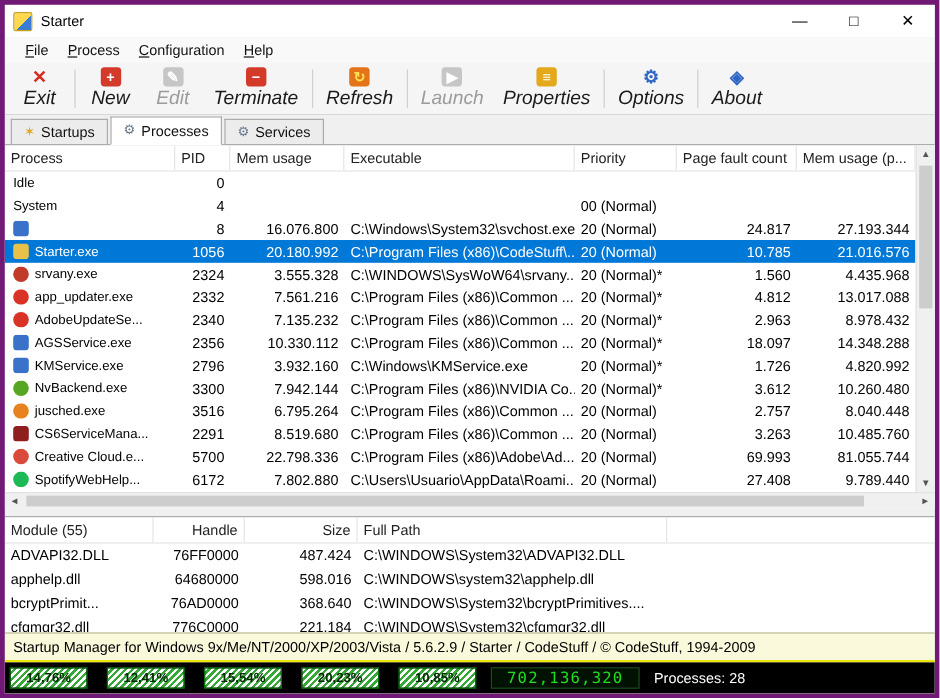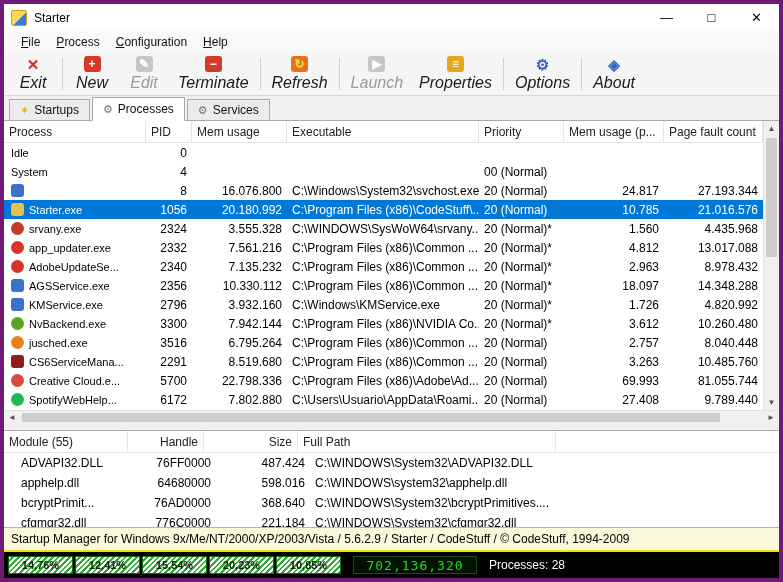--- a/index.html
+++ b/index.html
@@ -79,31 +79,31 @@
   .h-arrow { width: 16px; text-align: center; font-size: 8px; color: #555; flex: 0 0 auto; }
   .h-track { flex: 1; position: relative; height: 100%; }
   .h-thumb { position: absolute; left: 2px; top: 2px; bottom: 2px; width: 94%; background: #cdcdcd; }
 
   .splitter { height: 6px; background: #f0f0f0; flex: 0 0 auto; }
 
   
   .module-panel { flex: 1; background: #fff; border-top: 1px solid #acacac; overflow: hidden; }
   .mod-header, .m-row { display: grid; grid-template-columns: 124px 76px 94px 258px 1fr; }
   .mod-header { height: 22px; border-bottom: 1px solid #e5e5e5; }
-  .m-row { height: 20px; align-items: center; margin-left: 12px; }
+  .m-row { height: 20px; align-items: center; }
 
   
   .statusbar { height: 25px; background: #fbf9dc; border-top: 1px solid #b9b99a;
     border-bottom: 2px solid #e9e507; display: flex; align-items: center; padding: 0 7px;
     font-size: 12px; color: #000; flex: 0 0 auto; overflow: hidden; white-space: nowrap; }
 
   
   .bottombar { height: 26px; background: #000; display: flex; align-items: center;
     padding: 3px 4px; flex: 0 0 auto; }
-  .cpu-wrap { display: flex; gap: 2px; }
+  .cpu-wrap { display: flex; gap: 16px; }
   .cpu-seg { width: 65px; height: 18px; display: flex; align-items: center; justify-content: center;
     font-size: 11px; color: #042a04; font-weight: bold;
     background: repeating-linear-gradient(135deg, #ffffff 0px, #ffffff 2px, #35a838 2px, #35a838 4px);
     border: 1px solid #0c6e0c; }
   .mem-display { margin-left: 12px; width: 124px; height: 18px; background: #021202;
     color: #1de01d; font-family: "DejaVu Sans Mono", monospace; font-size: 13px;
     display: flex; align-items: center; justify-content: center; border: 1px solid #1c4a1c;
     letter-spacing: 1px; }
   .proc-count { color: #fff; font-size: 12px; margin-left: 12px; }
 </style>
@@ -190,22 +190,22 @@
 
   <div class="proc-panel">
     <div class="proc-body">
       <div class="proc-main">
         <div class="proc-header">
             <div class="ph-cell">Process</div>
             <div class="ph-cell">PID</div>
             <div class="ph-cell">Mem usage</div>
             <div class="ph-cell">Executable</div>
             <div class="ph-cell">Priority</div>
+            <div class="ph-cell">Page fault count</div>
             <div class="ph-cell">Mem usage (p...</div>
-            <div class="ph-cell">Page fault count</div>
           </div>
         <div class="proc-rows">
             <div class="p-row">
               <div class="p-cell namecell">
                 <span class="pname">Idle</span>
               </div>
               <div class="p-cell num">0</div>
               <div class="p-cell num"></div>
               <div class="p-cell"></div>
               <div class="p-cell"></div>

